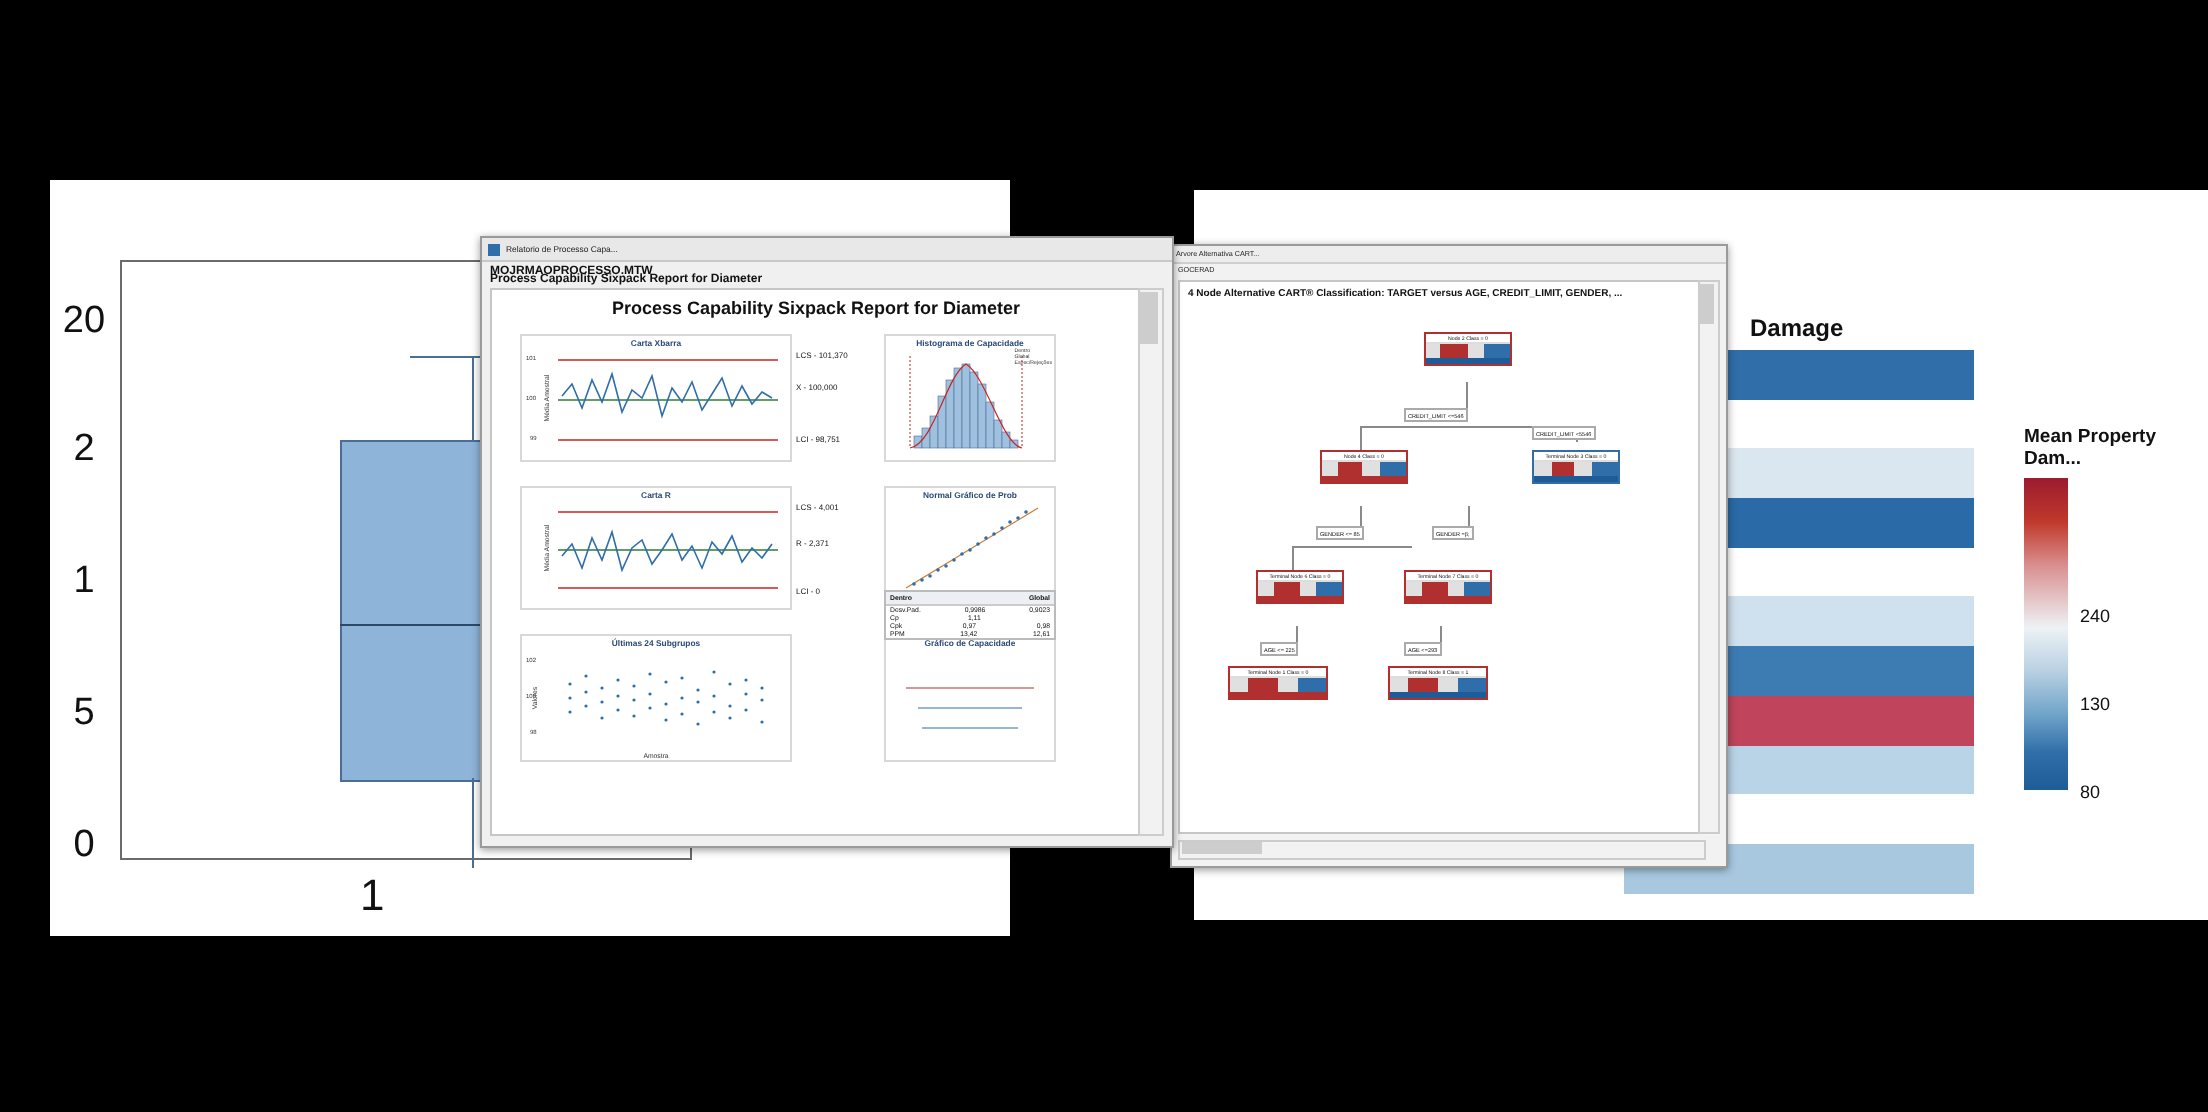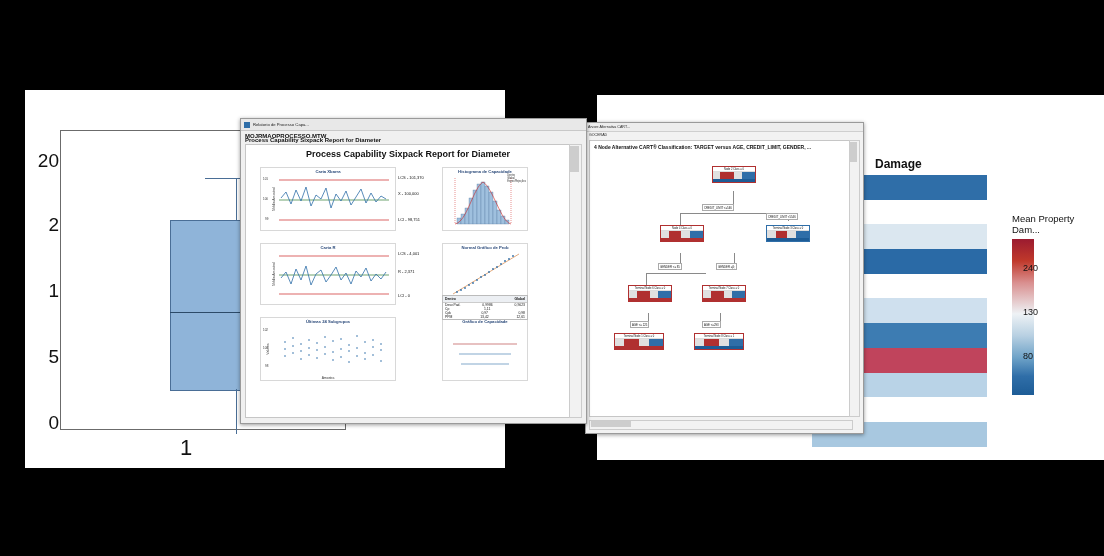--- a/index.html
+++ b/index.html
@@ -2,41 +2,41 @@
 <html><head>
 <meta charset="utf-8">
 <style>
   html,body{margin:0;padding:0;background:#000;}
   body{width:1104px;height:556px;overflow:hidden;font-family:"Liberation Sans",sans-serif;}
   .stage{position:relative;width:1104px;height:556px;background:#000;}
 
   
   .boxplot-panel{position:absolute;left:25px;top:90px;width:480px;height:378px;background:#fff;}
   .bp-title{position:absolute;left:245px;top:8px;font-size:27px;color:#1a1a1a;}
-  .bp-ytick{position:absolute;right:0;font-size:19px;color:#111;text-align:right;width:34px;}
+  .bp-ytick{position:absolute;right:0;font-size:19px;color:#111;text-align:center;width:34px;}
   .bp-frame{position:absolute;left:35px;top:40px;width:150px;height:298px;border:1px solid #6b6b6b;border-right:none;}
   .bp-frame2{position:absolute;left:185px;top:40px;width:135px;height:298px;border:1px solid #6b6b6b;border-left:none;}
   .bp-box{position:absolute;left:145px;top:130px;width:134px;height:169px;background:#8fb4d9;border:1px solid #4a6e96;}
   .bp-median{position:absolute;left:145px;top:222px;width:134px;height:1px;background:#2c4a68;}
   .bp-whisk-up{position:absolute;left:211px;top:88px;width:1px;height:43px;background:#4a6e96;}
   .bp-whisk-dn{position:absolute;left:211px;top:299px;width:1px;height:45px;background:#4a6e96;}
   .bp-cap-up{position:absolute;left:180px;top:88px;width:62px;height:1px;background:#4a6e96;}
   .bp-xlabel{position:absolute;left:155px;top:345px;font-size:22px;color:#111;}
 
   
   .heat-panel{position:absolute;left:597px;top:95px;width:507px;height:365px;background:#fff;}
   .heat-title{position:absolute;left:27px;top:8px;font-size:21px;color:#1a1a1a;white-space:nowrap;}
   .heat-col-label{position:absolute;left:278px;top:62px;font-size:12px;font-weight:bold;color:#111;}
   .heat-cells{position:absolute;left:215px;top:80px;width:175px;height:272px;}
   .heat-cell{width:175px;height:24.7px;}
   .legend{position:absolute;left:415px;top:118px;width:86px;}
-  .legend-title{font-size:9.5px;font-weight:normal;color:#111;line-height:11px;}
+  .legend-title{font-size:9.5px;font-weight:bold;color:#111;line-height:11px;}
   .legend-bar{position:absolute;left:0;top:26px;width:22px;height:156px;
      background:linear-gradient(to bottom,#9b1b30 0%,#c0392b 14%,#d98f8f 28%,#eef2f5 48%,#b8d0e2 62%,#6fa3c8 76%,#2f6ea8 88%,#1d5c96 100%);}
-  .legend-tick{position:absolute;left:11px;font-size:9px;color:#111;}
+  .legend-tick{position:absolute;left:28px;font-size:9px;color:#111;margin-top:40px;}
 
   
   .mtb-win{position:absolute;left:240px;top:118px;width:345px;height:304px;background:#f0f0f0;border:1px solid #9a9a9a;box-shadow:0 1px 4px rgba(0,0,0,.4);}
   .mtb-tbar{height:11px;background:#e8e8e8;border-bottom:1px solid #c8c8c8;display:flex;align-items:center;padding:0 3px;}
   .mtb-tbar-ico{width:6px;height:6px;background:#2f6ea8;margin-right:3px;}
   .mtb-tbar-txt{font-size:4.2px;color:#222;}
   .mtb-sub{padding:2px 4px;font-size:6px;font-weight:bold;color:#111;background:#f0f0f0;}
   .mtb-body{position:absolute;left:4px;top:25px;width:324px;height:272px;background:#fff;border:1px solid #c6c6c6;overflow:hidden;}
   .mtb-scroll{position:absolute;right:4px;top:25px;width:11px;height:272px;background:#f2f2f2;border:1px solid #ccc;}
   .mtb-scroll-thumb{width:9px;height:26px;background:#cdcdcd;margin-top:1px;}

